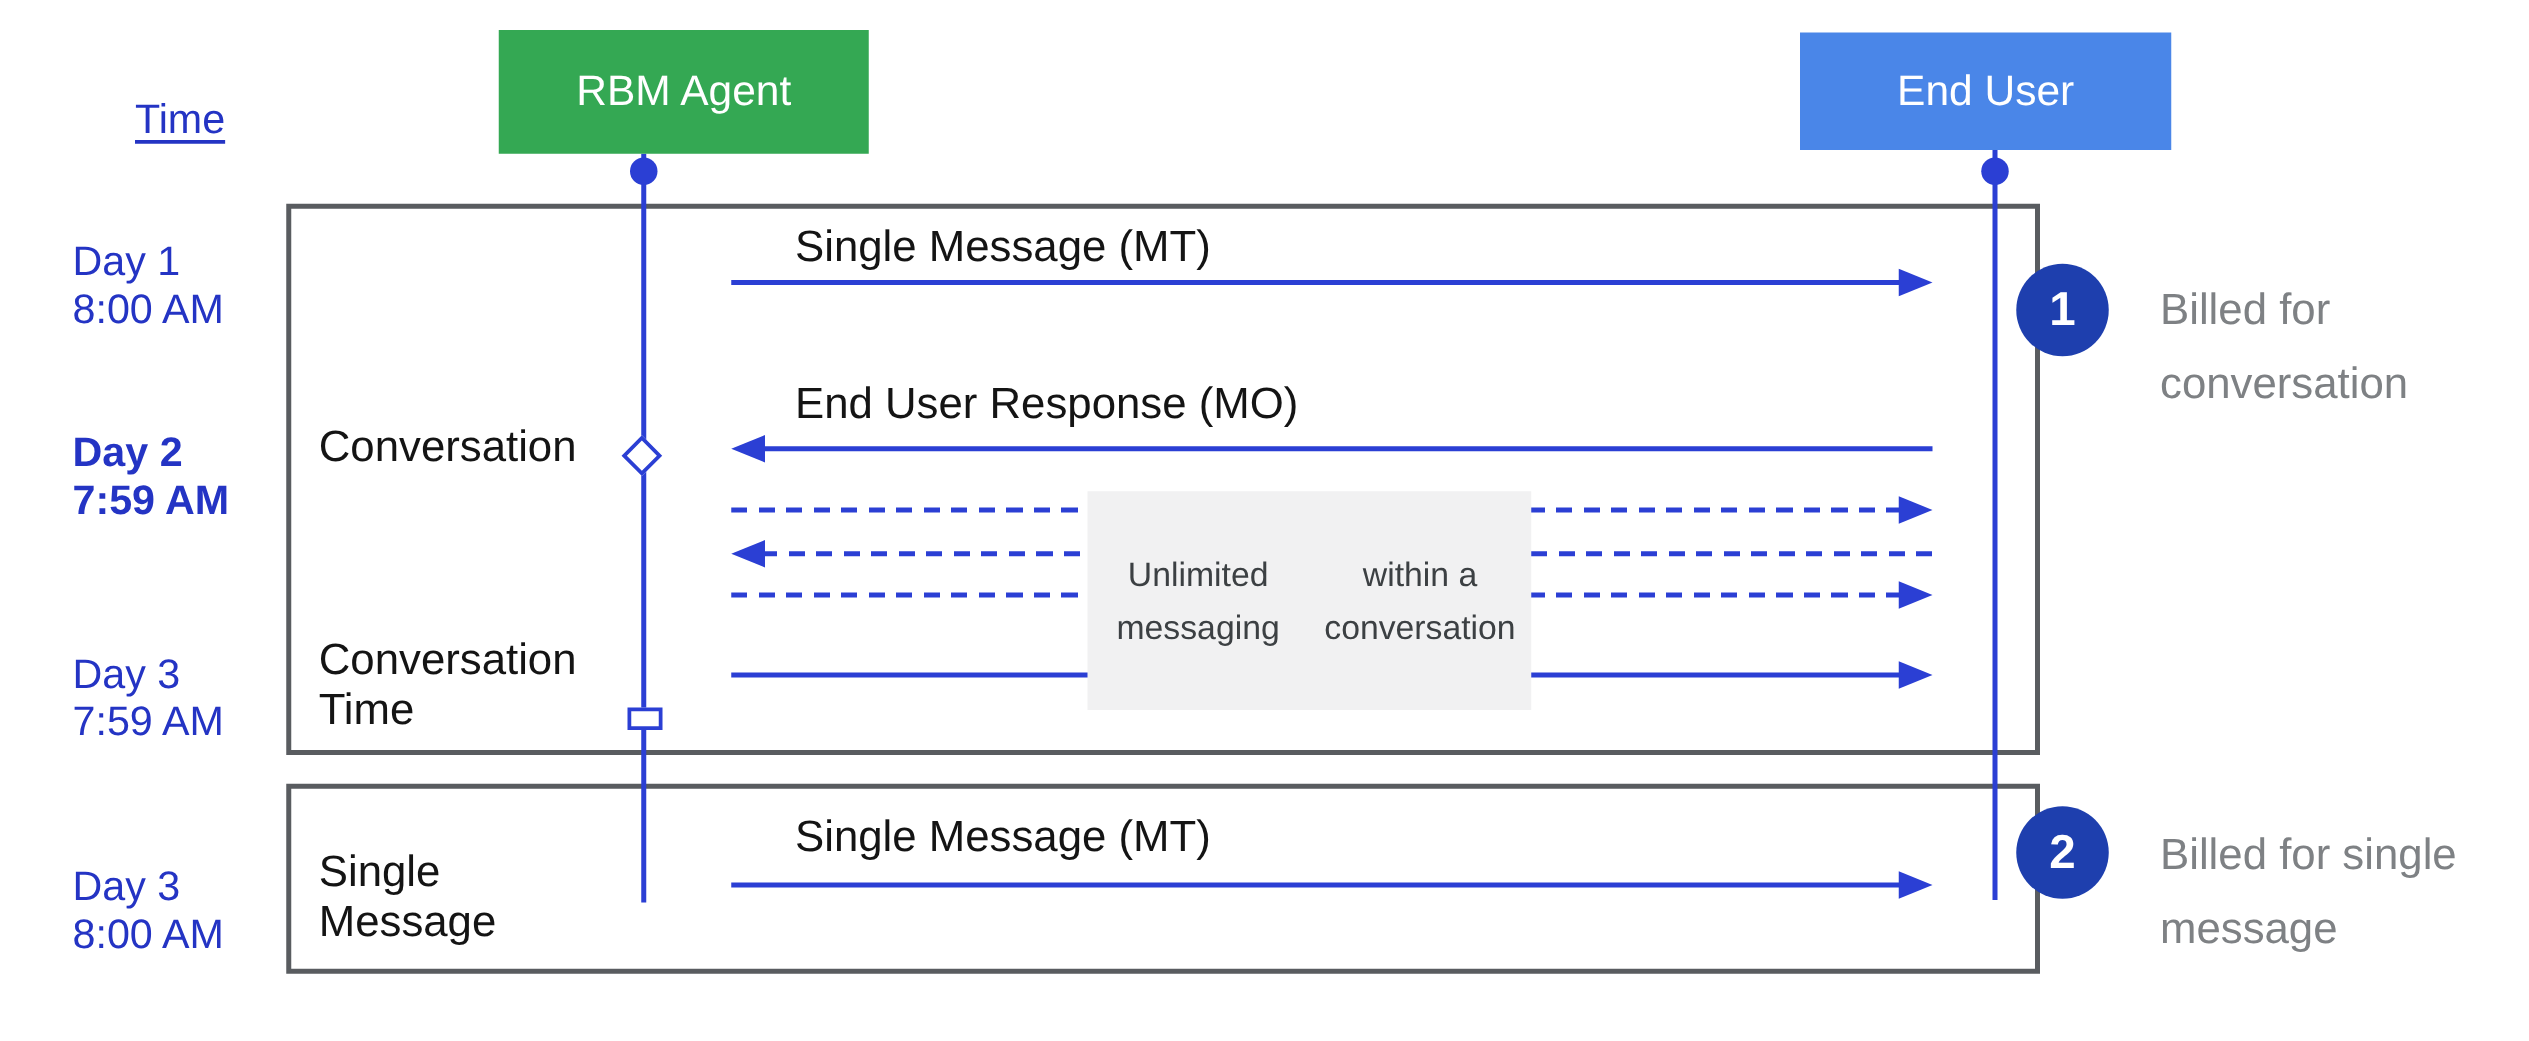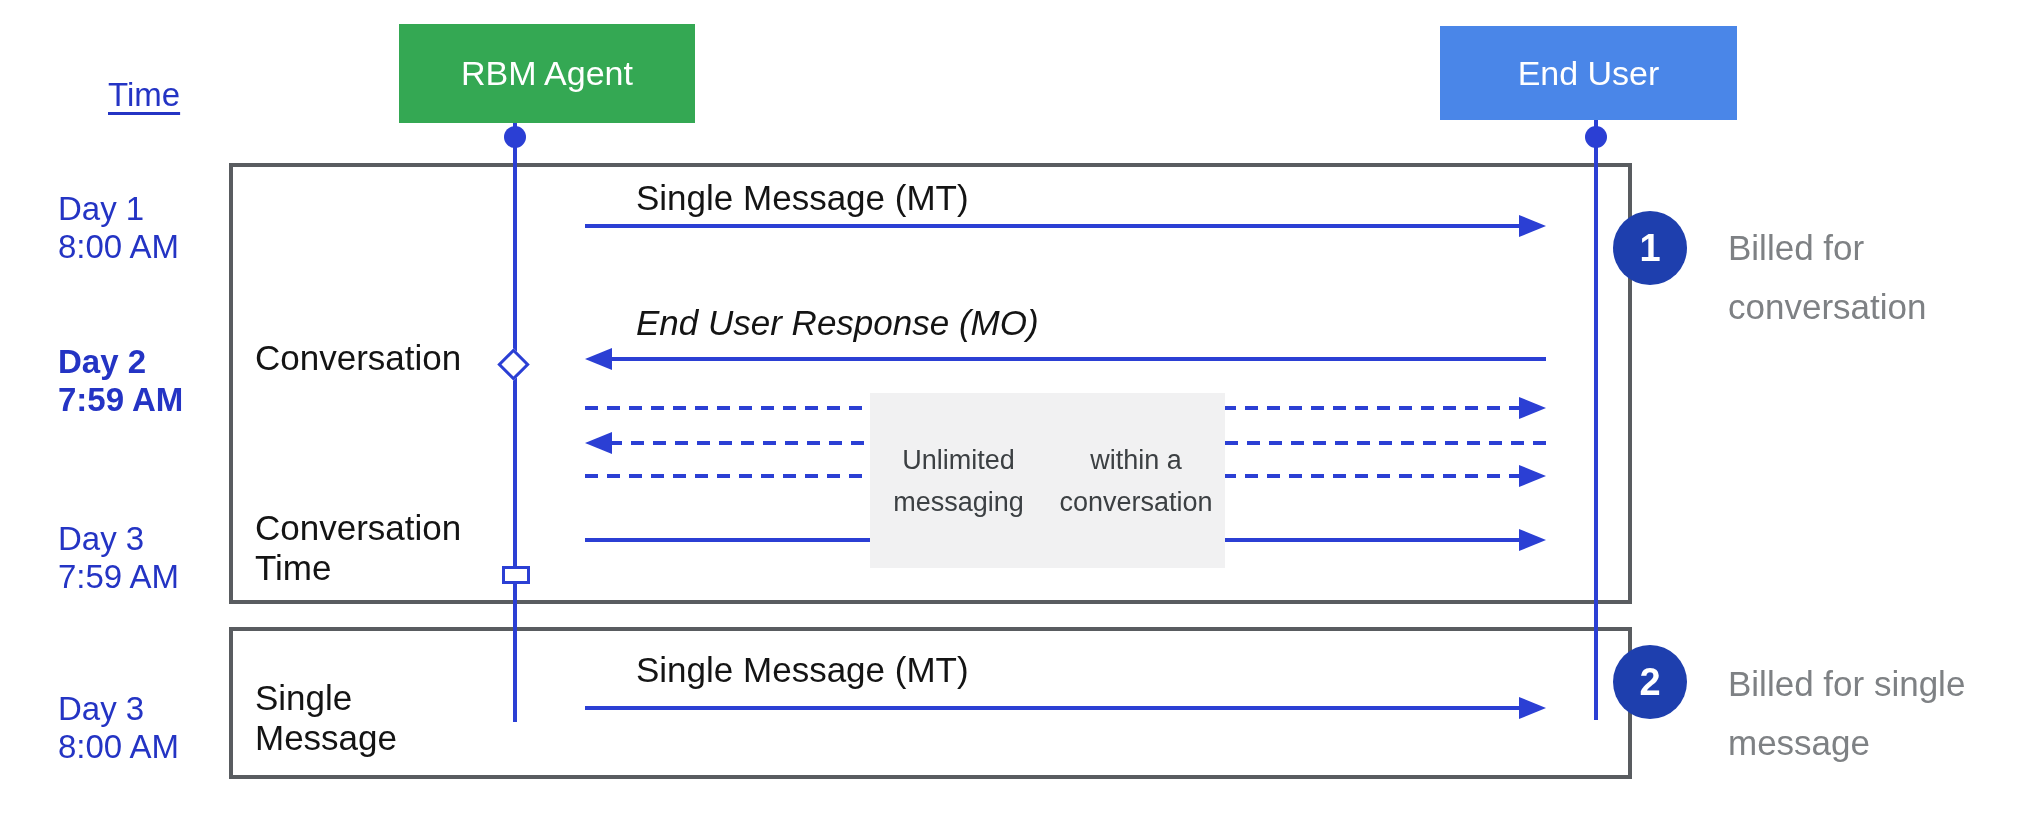--- a/index.html
+++ b/index.html
@@ -43,21 +43,21 @@
   #box-conversation{left:229px;top:163px;width:1403px;height:441px;}
   #box-single{left:229px;top:627px;width:1403px;height:152px;}
   
   .time-marker{position:absolute;left:58px;color:var(--label-blue);font-size:33px;line-height:38px;z-index:4;white-space:nowrap;}
   #tm-0{top:190px;} #tm-1{top:343px;font-weight:bold;} #tm-2{top:520px;} #tm-3{top:690px;}
   
   .phase-label{position:absolute;left:255px;color:var(--text-black);font-size:35px;line-height:40px;z-index:4;white-space:nowrap;}
   #phase-start{top:338px;} #phase-end{top:508px;} #phase-single{top:678px;}
   
   .msg-label{position:absolute;left:636px;color:var(--text-black);font-size:35px;z-index:4;white-space:nowrap;}
-  #lbl-mt1{top:178px;} #lbl-mo{top:303px;font-style:italic;} #lbl-mt2{top:650px;}
+  #lbl-mt1{top:178px;} #lbl-mo{top:303px;} #lbl-mt2{top:650px;}
   
   .arrow{position:absolute;left:585px;width:961px;height:24px;z-index:2;}
   .arrow .line{position:absolute;top:10px;height:4px;background:var(--line-blue);}
   .arrow.right .line{left:0;width:937px;}
   .arrow.left  .line{left:24px;width:937px;}
   .arrow.dashed .line{
     background:repeating-linear-gradient(90deg,var(--line-blue) 0 13px,transparent 13px 22px);
   }
   .arrow .head{position:absolute;top:1px;width:0;height:0;border-top:11px solid transparent;border-bottom:11px solid transparent;}
   .arrow.right .head{right:0;border-left:27px solid var(--line-blue);}

